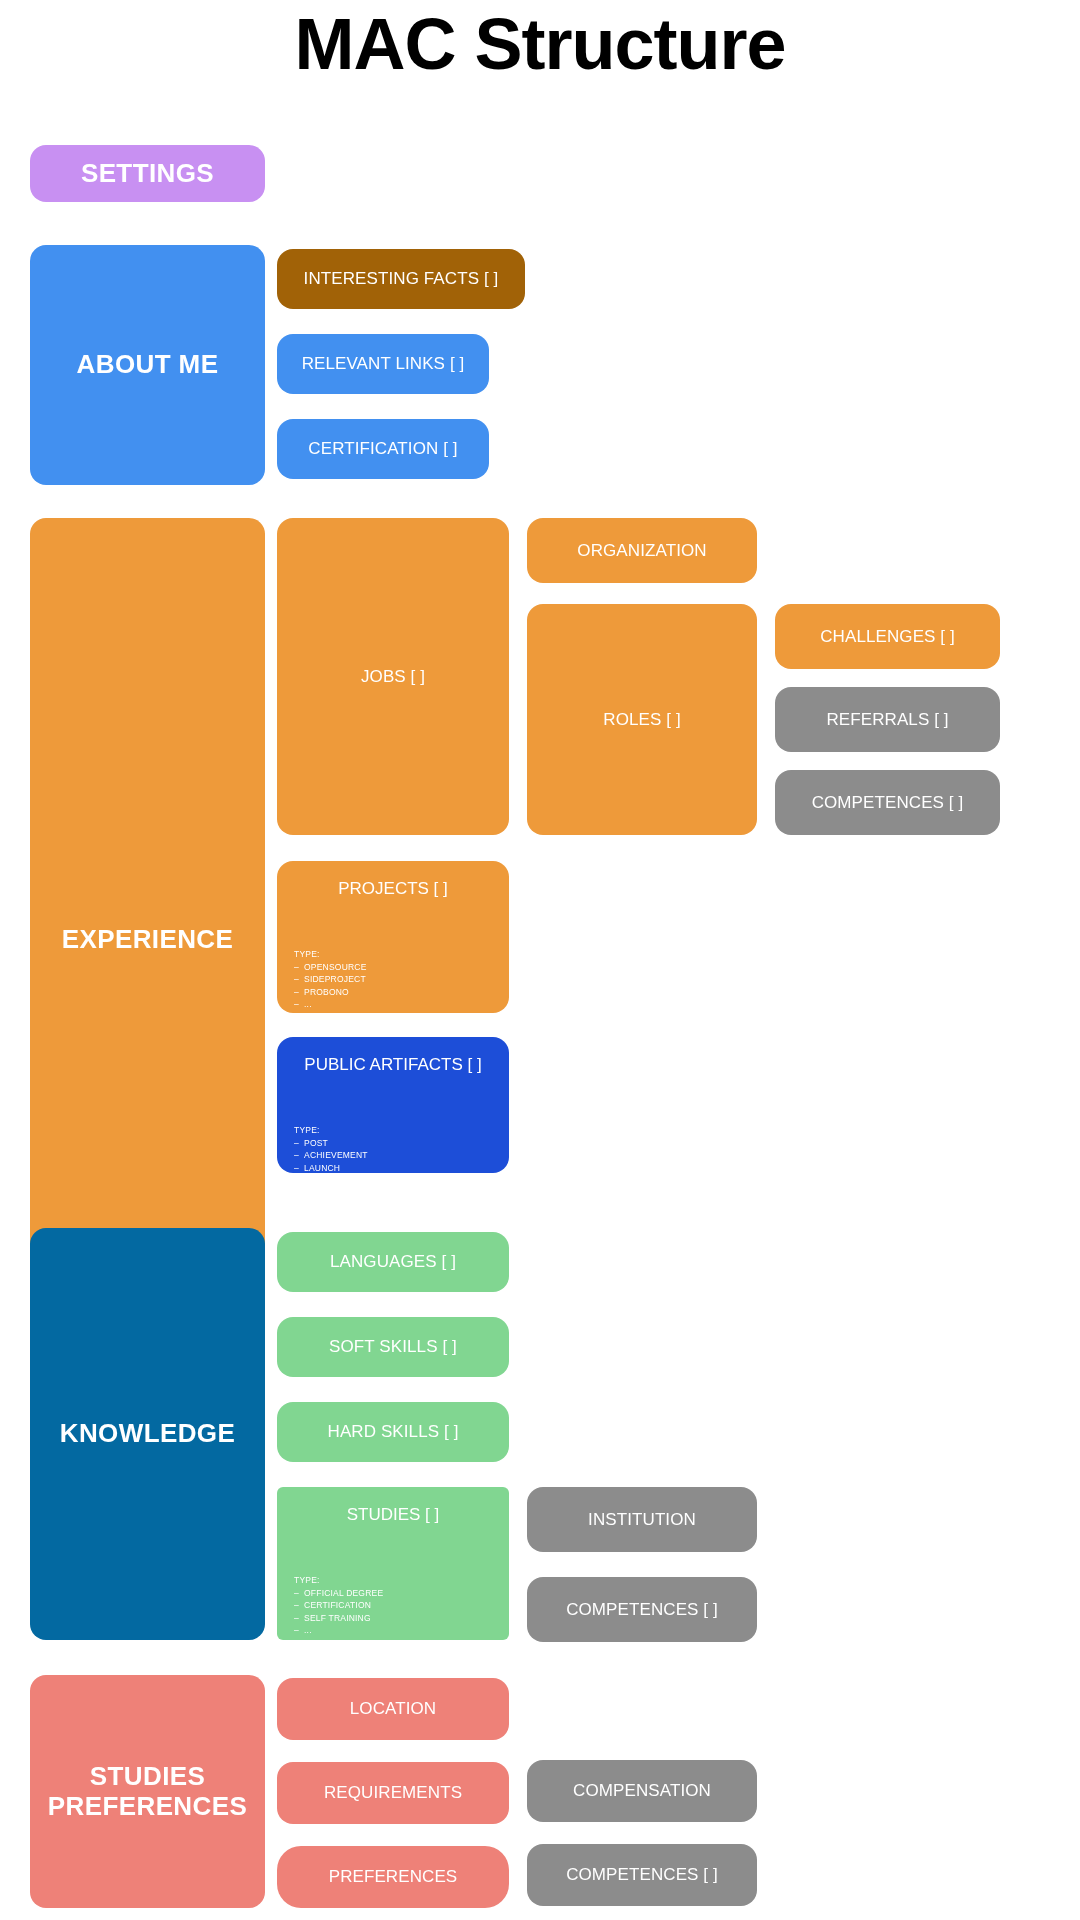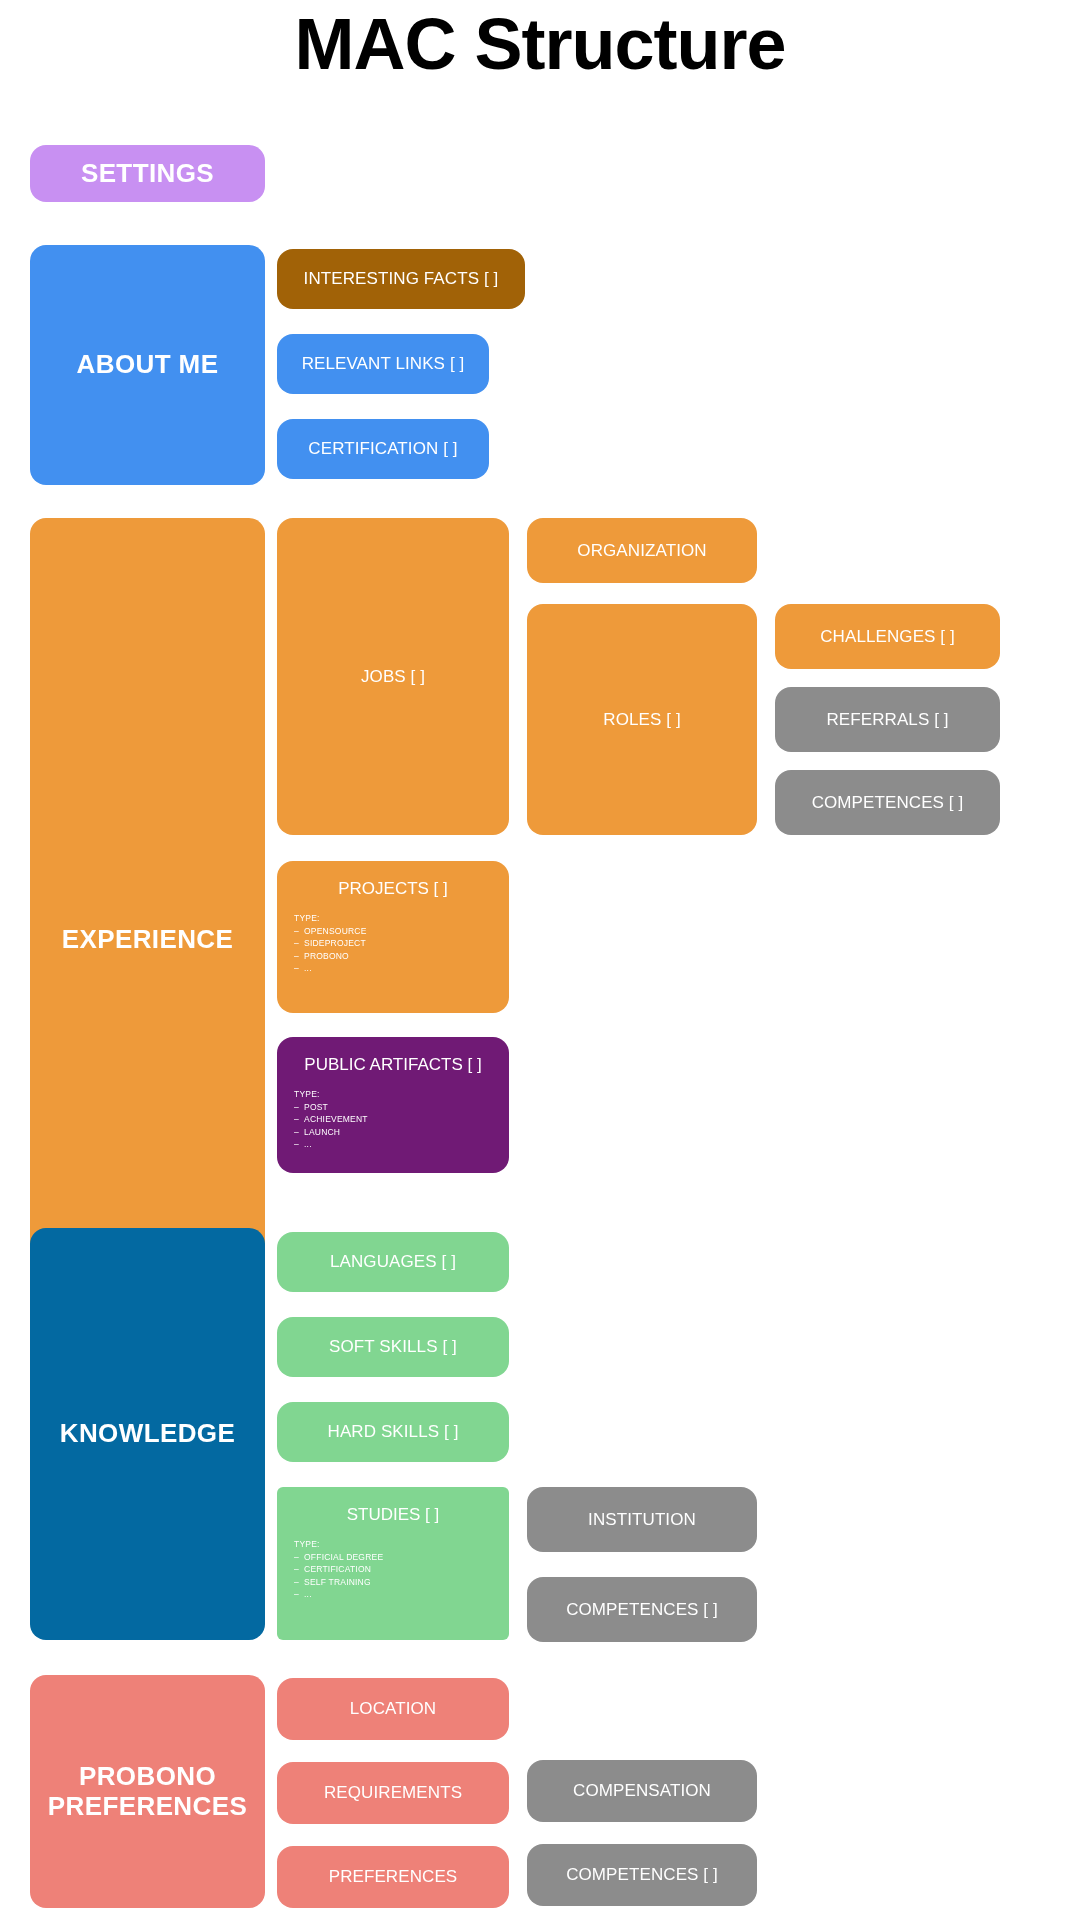--- a/index.html
+++ b/index.html
@@ -56,20 +56,21 @@
   .sub .ttl {
     font-size: 17px;
     font-weight: normal;
     letter-spacing: 0.1px;
   }
   
   .has-list {
     justify-content: flex-start;
     align-items: stretch;
     padding: 18px 0 0 0;
+    gap: 36px;
   }
   .has-list .ttl {
     font-size: 17px;
     font-weight: normal;
     margin-bottom: 14px;
   }
   .typelist {
     font-size: 8.5px;
     line-height: 1.48;
     text-align: left;
@@ -136,21 +137,21 @@
     <span class="ttl">PROJECTS [ ]</span>
     <div class="typelist">
       <span class="hdr">TYPE:</span>
       <span class="li">OPENSOURCE</span>
       <span class="li">SIDEPROJECT</span>
       <span class="li">PROBONO</span>
       <span class="li">...</span>
     </div>
   </div>
 
-  <div class="box has-list" style="left:277px; top:1037px; width:232px; height:136px; background:#701a75;">
+  <div class="box has-list" style="left:277px; top:1037px; width:232px; height:136px; background:#1d4ed8;">
     <span class="ttl">PUBLIC ARTIFACTS [ ]</span>
     <div class="typelist">
       <span class="hdr">TYPE:</span>
       <span class="li">POST</span>
       <span class="li">ACHIEVEMENT</span>
       <span class="li">LAUNCH</span>
       <span class="li">...</span>
     </div>
   </div>
 
@@ -180,30 +181,30 @@
   </div>
 
   <div class="box sub" style="left:527px; top:1487px; width:230px; height:65px; background:#8C8C8C;">
     <span class="ttl">INSTITUTION</span>
   </div>
   <div class="box sub" style="left:527px; top:1577px; width:230px; height:65px; background:#8C8C8C;">
     <span class="ttl">COMPETENCES [ ]</span>
   </div>
 
   <div class="box primary" style="left:30px; top:1675px; width:235px; height:233px; background:#EE8178;">
-    <span class="ttl">PROBONO PREFERENCES</span>
+    <span class="ttl">STUDIES PREFERENCES</span>
   </div>
 
   <div class="box sub" style="left:277px; top:1678px; width:232px; height:62px; background:#EE8178;">
     <span class="ttl">LOCATION</span>
   </div>
   <div class="box sub" style="left:277px; top:1762px; width:232px; height:62px; background:#EE8178;">
     <span class="ttl">REQUIREMENTS</span>
   </div>
-  <div class="box sub" style="left:277px; top:1846px; width:232px; height:62px; background:#EE8178;">
+  <div class="box sub" style="left:277px; top:1846px; width:232px; height:62px; background:#EE8178;border-radius:24px;">
     <span class="ttl">PREFERENCES</span>
   </div>
 
   <div class="box sub" style="left:527px; top:1760px; width:230px; height:62px; background:#8C8C8C;">
     <span class="ttl">COMPENSATION</span>
   </div>
   <div class="box sub" style="left:527px; top:1844px; width:230px; height:62px; background:#8C8C8C;">
     <span class="ttl">COMPETENCES [ ]</span>
   </div>
 

